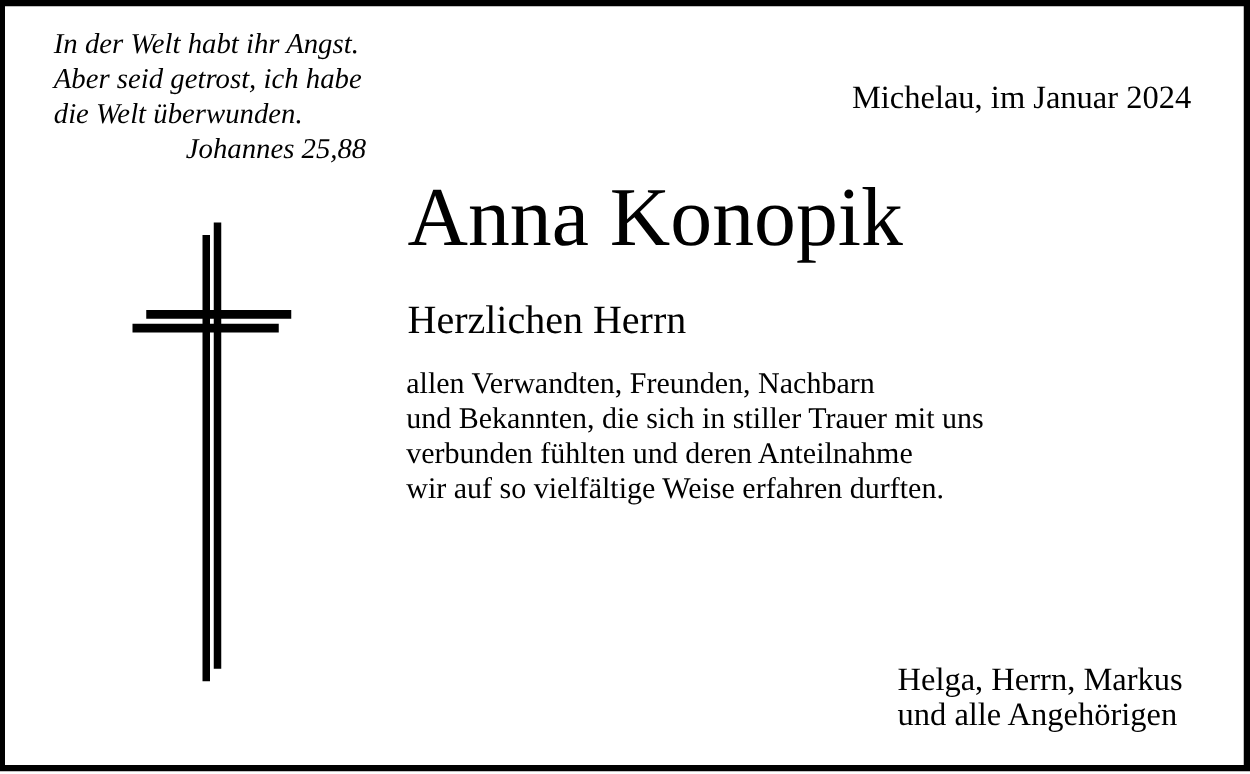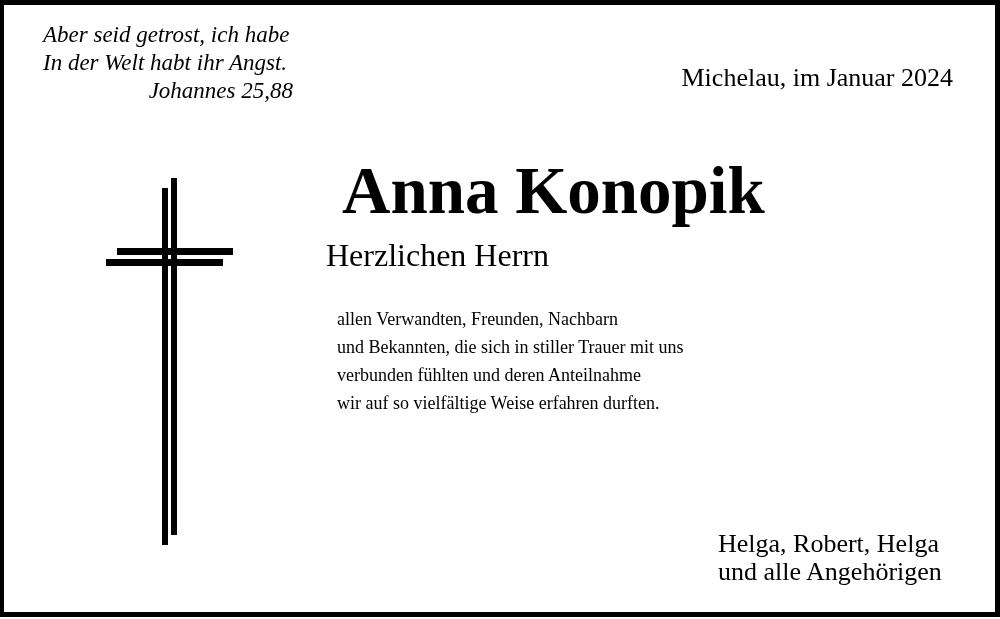--- a/index.html
+++ b/index.html
@@ -61,43 +61,43 @@
   .cross .v-left  { left: 162px; top: 188px; width: 6px;   height: 357px; }
   .cross .v-right { left: 171px; top: 178px; width: 6px;   height: 357px; }
   .cross .h-upper { left: 117px; top: 248px; width: 116px; height: 7px; }
   .cross .h-lower { left: 106px; top: 259px; width: 117px; height: 7px; }
 
   
   .name {
     position: absolute;
     left: 326px;
     top: 139px;
-    margin: 16px;
+    margin: 0;
     font-size: 67px;
     line-height: 70px;
-    font-weight: bold;
+    font-weight: normal;
     white-space: nowrap;
   }
 
   
   .headline {
     position: absolute;
     left: 326px;
     top: 237px;
     font-size: 32px;
     line-height: 36px;
     white-space: nowrap;
   }
 
   
   .para {
     position: absolute;
     left: 325px;
-    margin: 12px;
-    font-size: 18px;
+    margin: 0;
+    font-size: 24px;
     line-height: 28px;
     white-space: pre-line;
   }
   .para.p1 { top: 293px; }
   .para.p2 { top: 424px; }
 
   
   .signature {
     position: absolute;
     left: 718px;
@@ -108,22 +108,23 @@
   }
 </style>
 </head>
 <body>
 
 <div class="page">
 
   <div class="frame"></div>
 
   <div class="scripture">
+    <div>In der Welt habt ihr Angst.</div>
     <div>Aber seid getrost, ich habe</div>
-    <div>In der Welt habt ihr Angst.</div>
+    <div>die Welt überwunden.</div>
     <div class="attrib">Johannes 25,88</div>
   </div>
 
   <div class="dateline">Michelau, im Januar 2024</div>
 
   <div class="cross">
     <span class="bar v-left"></span>
     <span class="bar v-right"></span>
     <span class="bar h-upper"></span>
     <span class="bar h-lower"></span>
@@ -133,17 +134,17 @@
 
   <div class="headline">Herzlichen Herrn</div>
 
   <p class="para p1">allen Verwandten, Freunden, Nachbarn
 und Bekannten, die sich in stiller Trauer mit uns
 verbunden fühlten und deren Anteilnahme
 wir auf so vielfältige Weise erfahren durften.</p>
 
 
   <div class="signature">
-    <div>Helga, Robert, Helga</div>
+    <div>Helga, Herrn, Markus</div>
     <div>und alle Angehörigen</div>
   </div>
 
 </div>
 
 </body></html>

